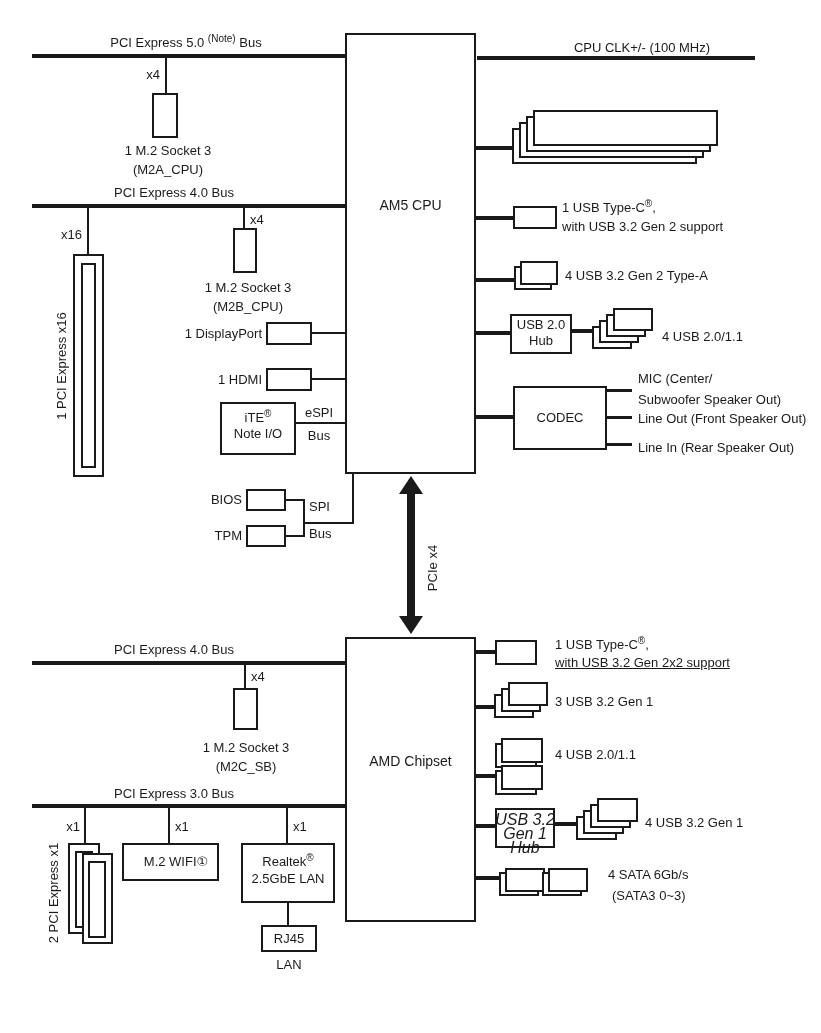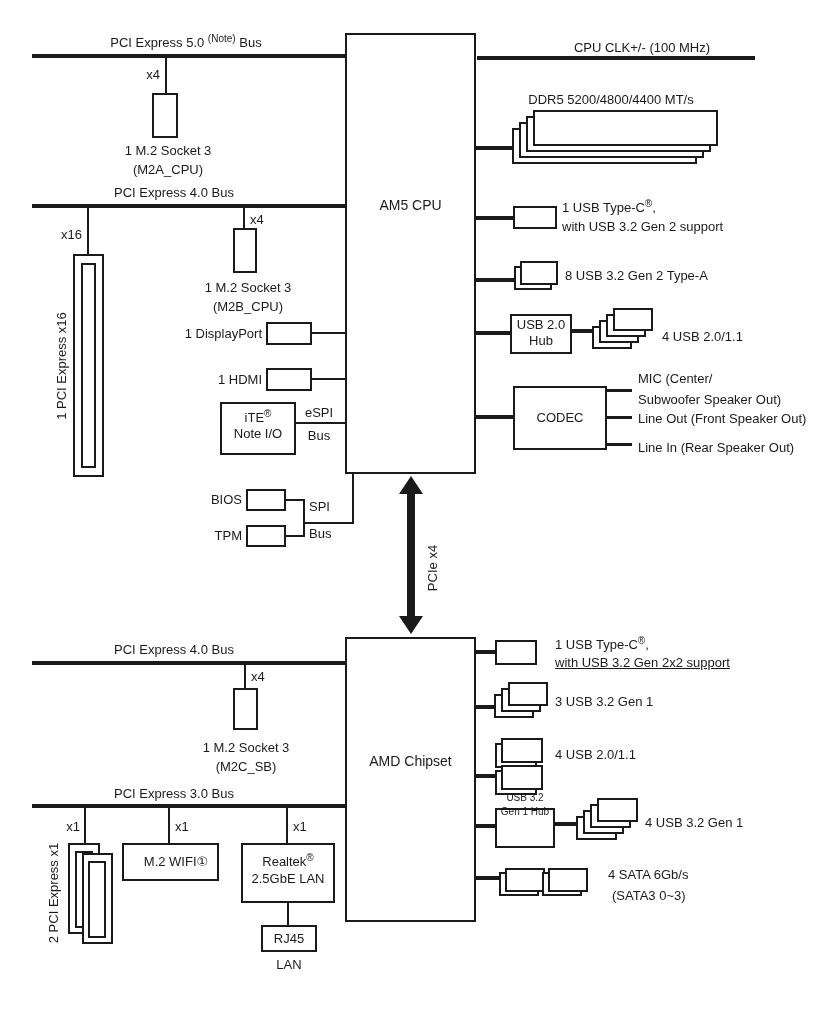--- a/index.html
+++ b/index.html
@@ -97,36 +97,35 @@
   <div class="lbl r" style="left:198px;top:528px;width:44px;">TPM</div>
   <div class="box" style="left:246px;top:525px;width:40px;height:22px;"></div>
   <div class="hl" style="left:286px;top:499px;width:17px;"></div>
   <div class="hl" style="left:286px;top:535px;width:17px;"></div>
   <div class="vl" style="left:303px;top:499px;height:38px;"></div>
   <div class="hl" style="left:303px;top:522px;width:51px;"></div>
   <div class="vl" style="left:352px;top:474px;height:50px;"></div>
   <div class="lbl" style="left:309px;top:499px;">SPI</div>
   <div class="lbl" style="left:309px;top:526px;">Bus</div>
 
-  <div class="lbl c" style="left:496px;top:92px;width:230px;">DDR5 5200/4800/4400 MT/s</div>
   <div class="stub" style="left:476px;top:146px;width:36px;"></div>
   <div class="box" style="left:512px;top:128px;width:185px;height:36px;"></div>
   <div class="box" style="left:519px;top:122px;width:185px;height:36px;"></div>
   <div class="box" style="left:526px;top:116px;width:185px;height:36px;"></div>
   <div class="box" style="left:533px;top:110px;width:185px;height:36px;"></div>
 
   <div class="stub" style="left:476px;top:216px;width:37px;"></div>
   <div class="box" style="left:513px;top:206px;width:44px;height:23px;"></div>
   <div class="lbl" style="left:562px;top:200px;"><span>1 USB Type-C</span><sup>®</sup><span>,</span></div>
   <div class="lbl" style="left:562px;top:219px;">with USB 3.2 Gen 2 support</div>
 
   <div class="stub" style="left:476px;top:278px;width:41px;"></div>
   <div class="box" style="left:514px;top:266px;width:38px;height:24px;"></div>
   <div class="box" style="left:520px;top:261px;width:38px;height:24px;"></div>
-  <div class="lbl" style="left:565px;top:268px;">8 USB 3.2 Gen 2 Type-A</div>
+  <div class="lbl" style="left:565px;top:268px;">4 USB 3.2 Gen 2 Type-A</div>
 
   <div class="stub" style="left:476px;top:331px;width:34px;"></div>
   <div class="box" style="left:510px;top:314px;width:62px;height:40px;"></div>
   <div class="hubtxt" style="left:510px;top:317px;width:62px;">
     <div>USB 2.0</div>
     <div>Hub</div>
   </div>
   <div class="stub" style="left:572px;top:329px;width:26px;"></div>
   <div class="box" style="left:592px;top:326px;width:40px;height:23px;"></div>
   <div class="box" style="left:599px;top:320px;width:40px;height:23px;"></div>
@@ -192,21 +191,21 @@
 
   <div class="stub" style="left:476px;top:774px;width:21px;"></div>
   <div class="box" style="left:495px;top:743px;width:42px;height:25px;"></div>
   <div class="box" style="left:501px;top:738px;width:42px;height:25px;"></div>
   <div class="box" style="left:495px;top:770px;width:42px;height:25px;"></div>
   <div class="box" style="left:501px;top:765px;width:42px;height:25px;"></div>
   <div class="lbl" style="left:555px;top:747px;">4 USB 2.0/1.1</div>
 
   <div class="stub" style="left:476px;top:824px;width:19px;"></div>
   <div class="box" style="left:495px;top:808px;width:60px;height:40px;"></div>
-  <div class="hubtxt" style="left:495px;top:791px;width:60px;font-size:10px;line-height:14px;">
+  <div class="hubtxt" style="left:495px;top:813px;width:60px;font-size:16px;line-height:14px;font-style:italic;">
     <div>USB 3.2</div>
     <div>Gen 1 Hub</div>
   </div>
   <div class="stub" style="left:555px;top:822px;width:27px;"></div>
   <div class="box" style="left:576px;top:816px;width:41px;height:24px;"></div>
   <div class="box" style="left:583px;top:810px;width:41px;height:24px;"></div>
   <div class="box" style="left:590px;top:804px;width:41px;height:24px;"></div>
   <div class="box" style="left:597px;top:798px;width:41px;height:24px;"></div>
   <div class="lbl" style="left:645px;top:815px;">4 USB 3.2 Gen 1</div>
 

